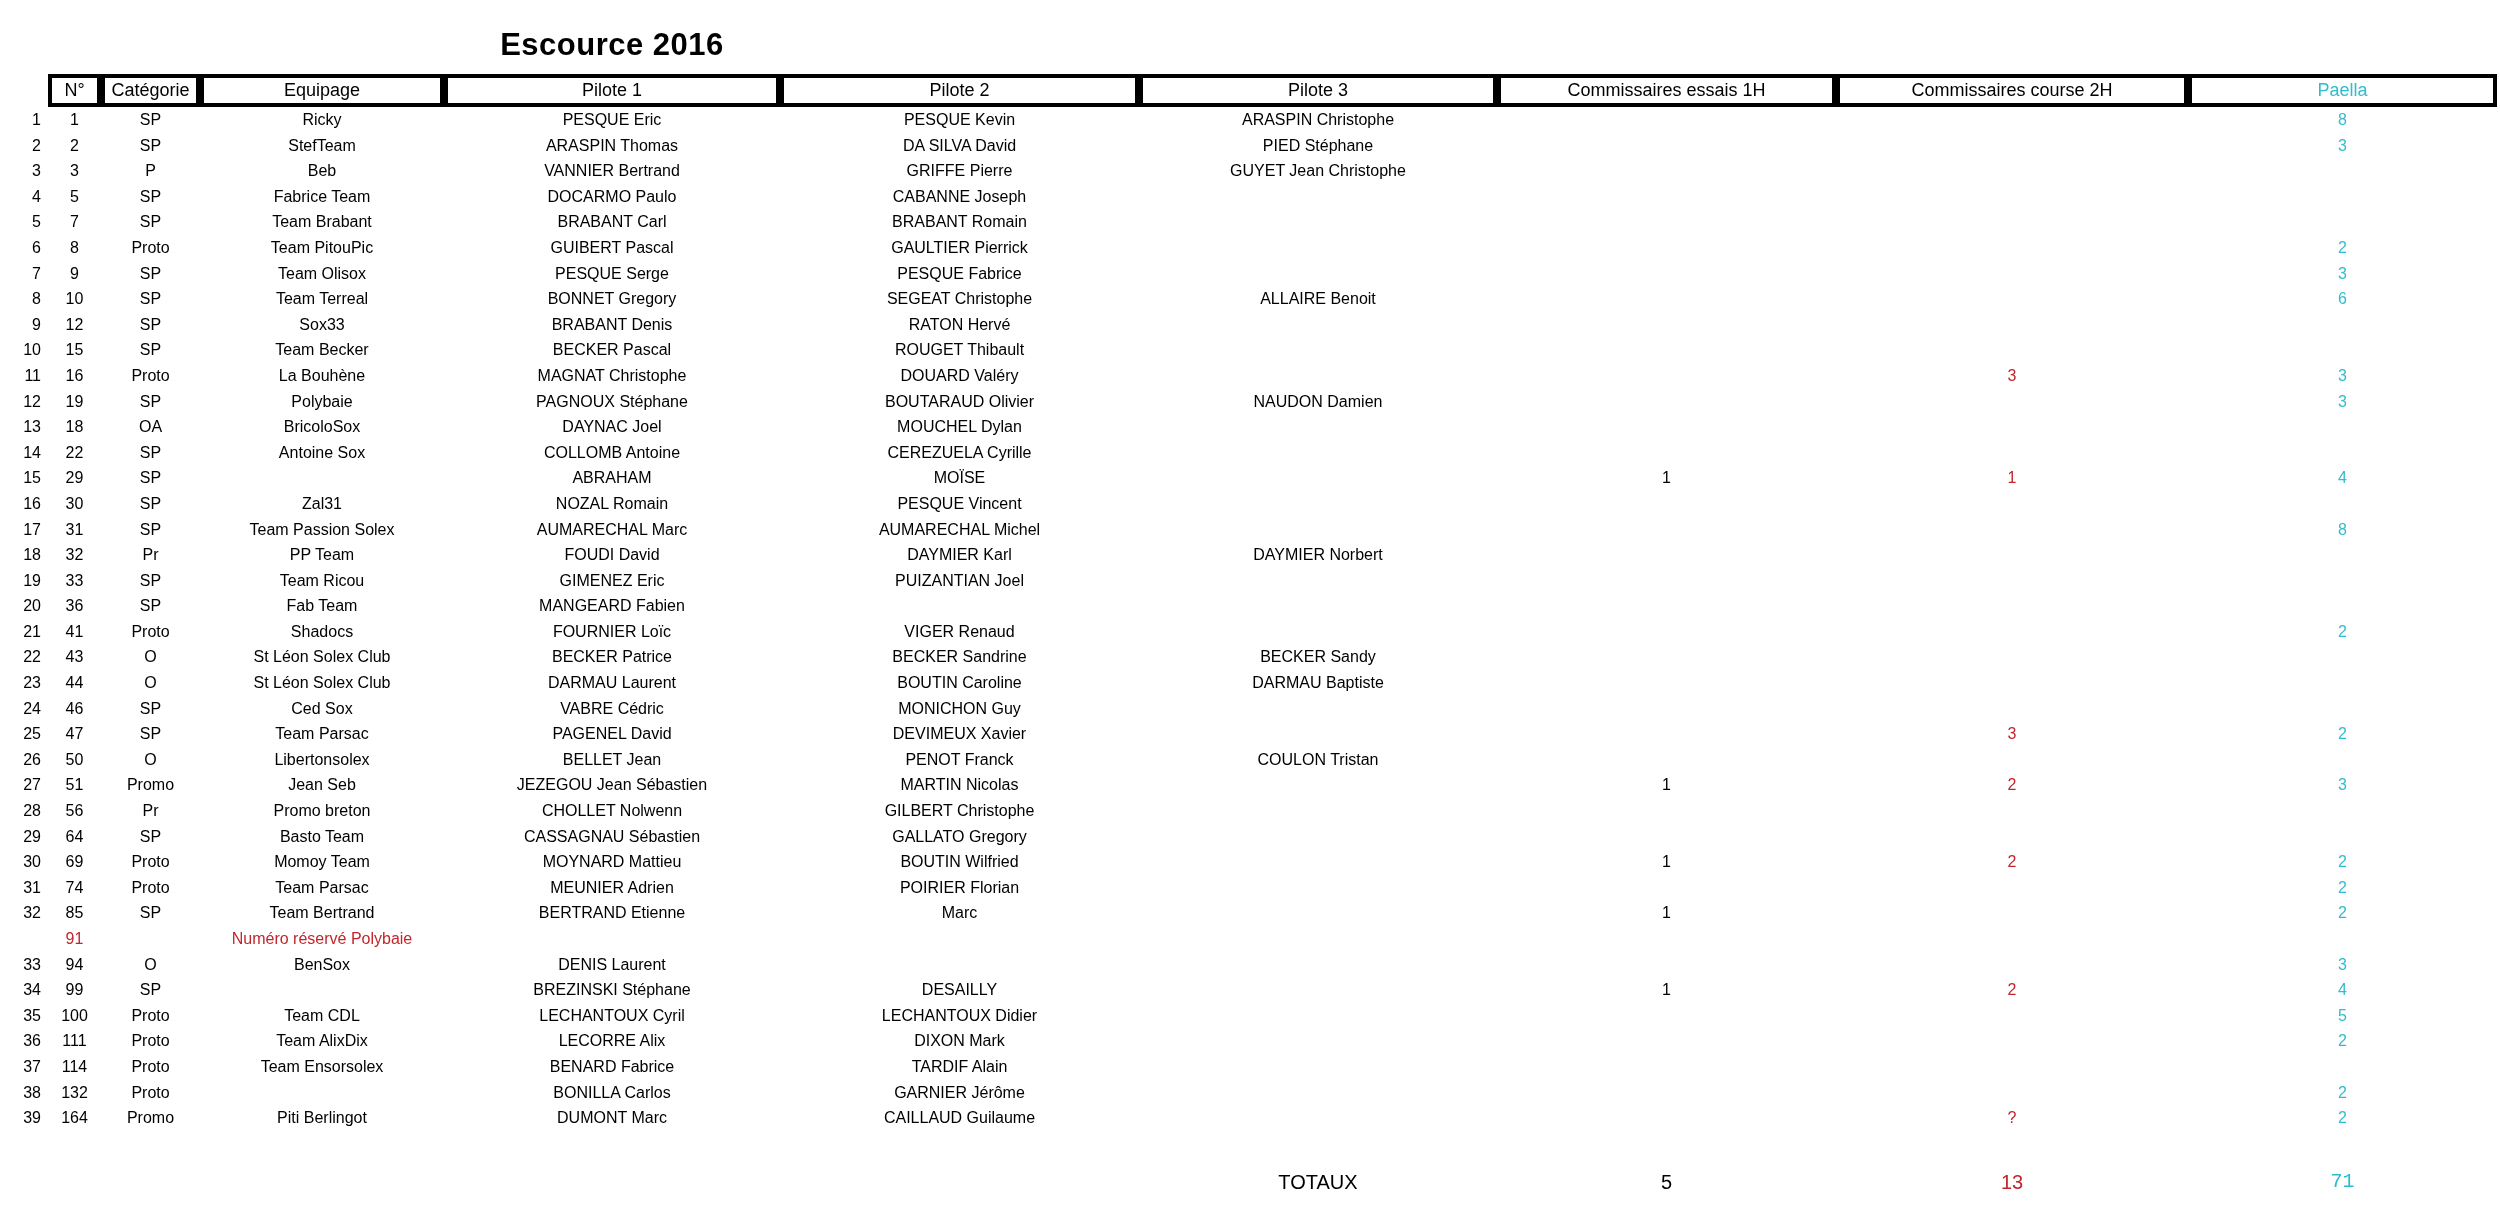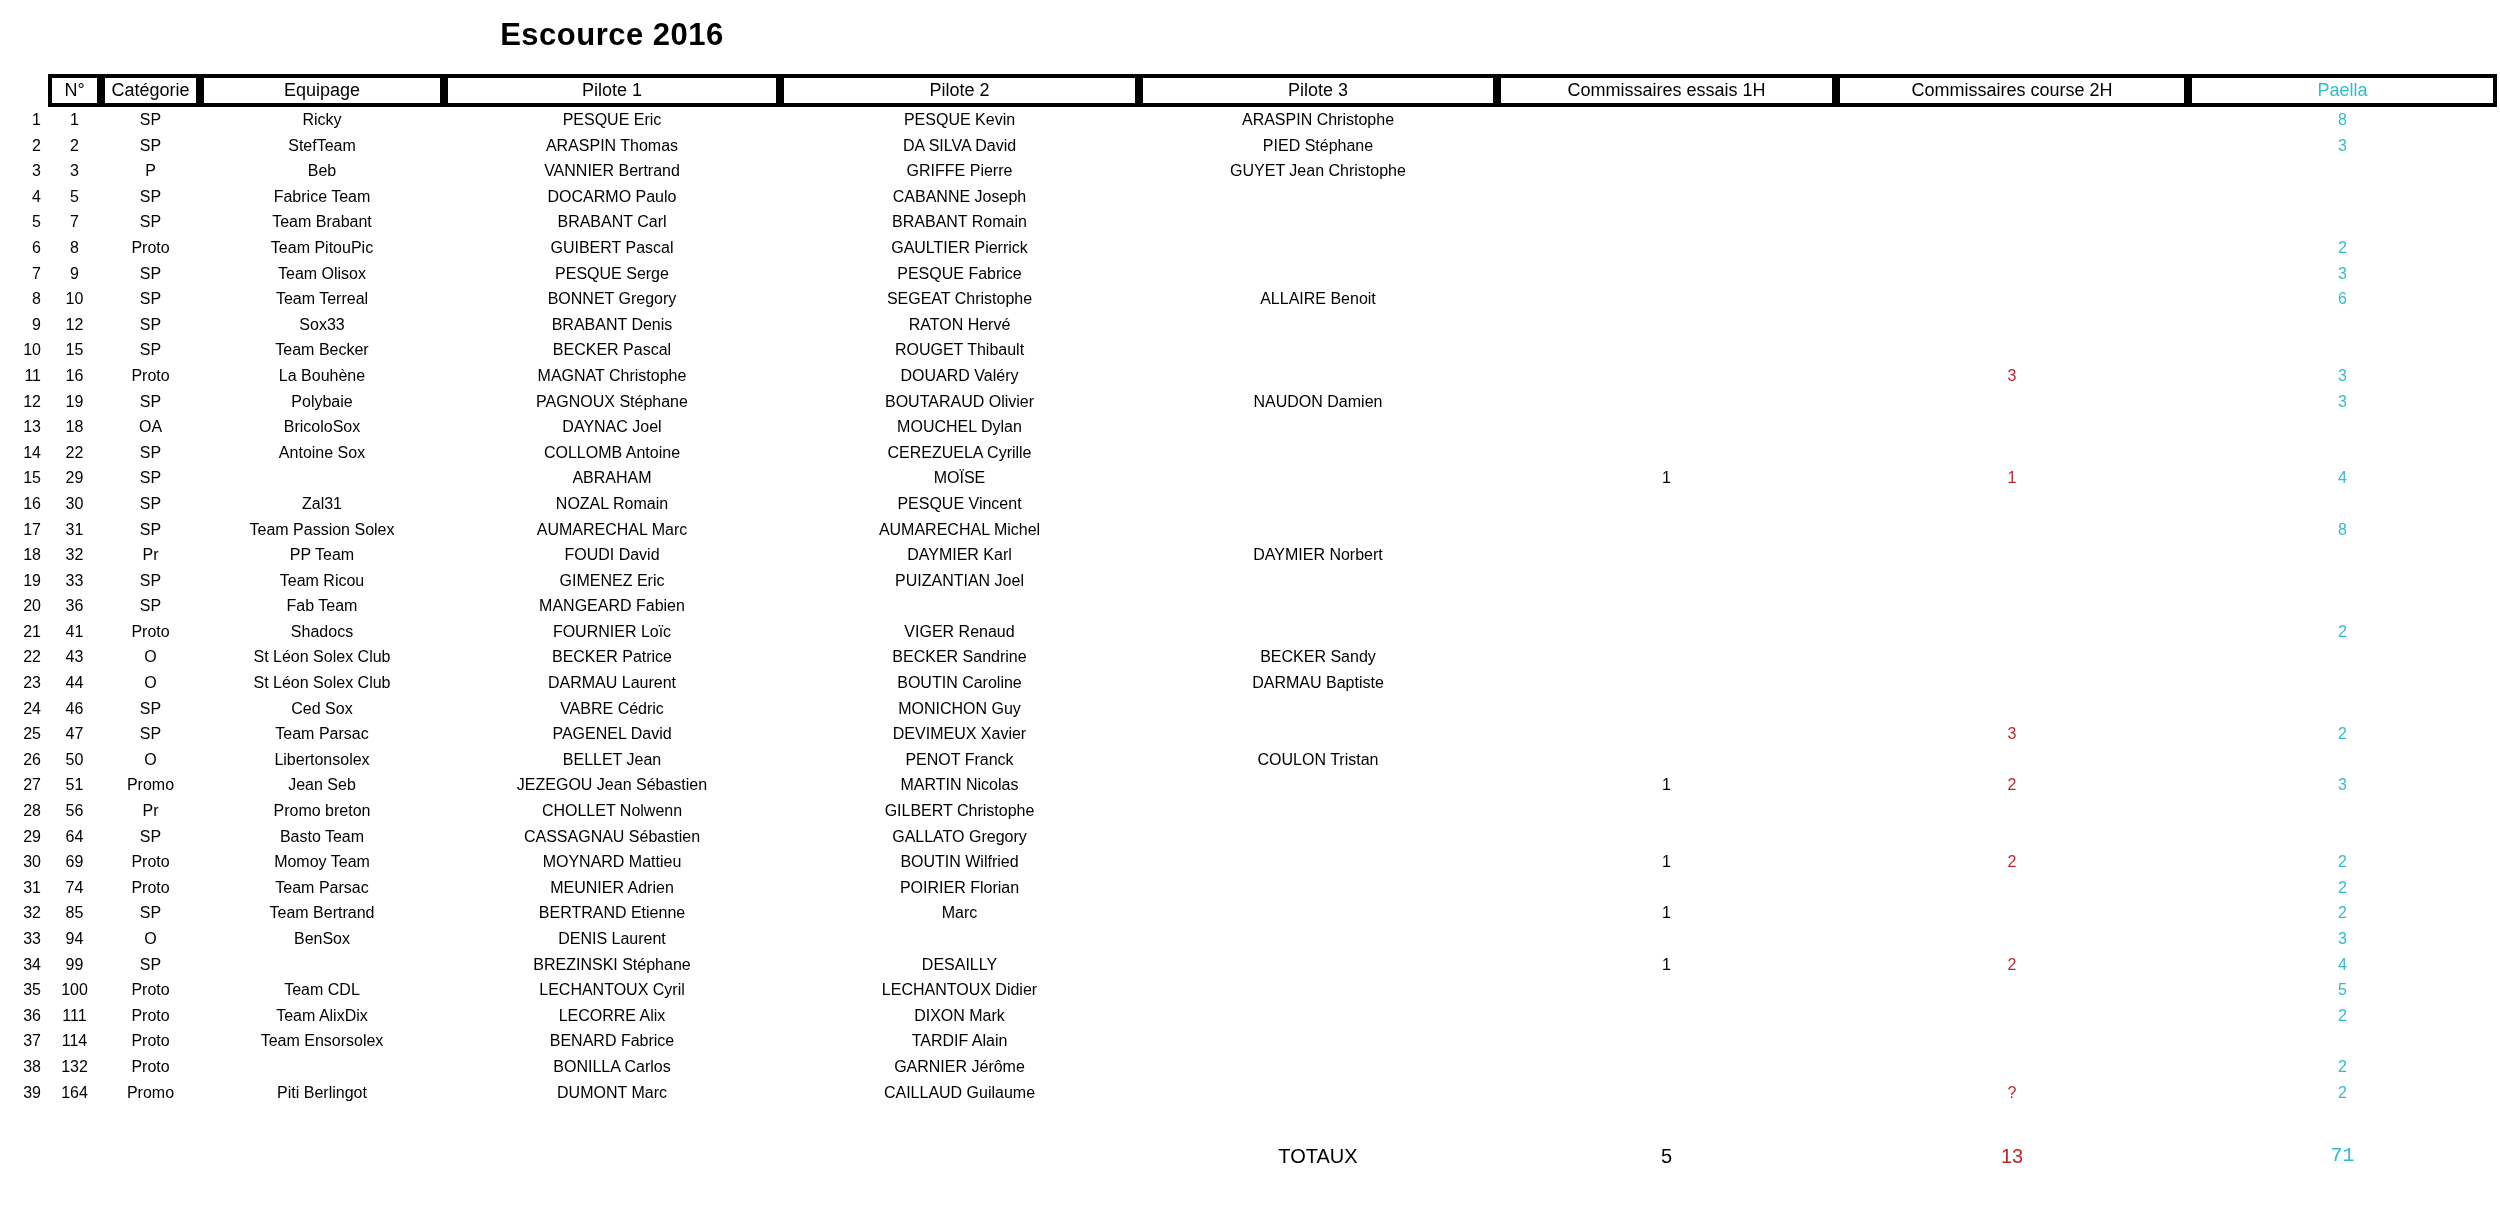--- a/index.html
+++ b/index.html
@@ -2,21 +2,21 @@
 <html><head>
 <meta charset="utf-8">
 <style>
   html,body{margin:0;padding:0;}
   body{
     width:2500px;height:1209px;position:relative;background:#ffffff;
     font-family:"Liberation Sans","DejaVu Sans",sans-serif;color:#000;
     overflow:hidden;
   }
   .title{
-    position:absolute;top:17px;left:444px;width:336px;text-align:center;
+    position:absolute;top:27px;left:444px;width:336px;text-align:center;
     font-weight:bold;font-size:31px;letter-spacing:0.5px;
   }
   .sheet{position:absolute;top:74px;left:0;width:2500px;}
   .hrow,.row,.trow{
     display:grid;
     grid-template-columns:48px 53px 99px 244px 336px 359px 358px 339px 352px 309px;
   }
   .hrow{height:33px;}
   .hcell{
     box-sizing:border-box;border:4px solid #000;background:#fff;
@@ -435,20 +435,32 @@
         <div class="cell num">85</div>
         <div class="cell cat">SP</div>
         <div class="cell team">Team Bertrand</div>
         <div class="cell p1">BERTRAND Etienne</div>
         <div class="cell p2">Marc</div>
         <div class="cell p3"></div>
         <div class="cell e1h">1</div>
         <div class="cell c2h"></div>
         <div class="cell paella">2</div>
       </div>
+      <div class="row reserved">
+        <div class="cell gutter"></div>
+        <div class="cell num">91</div>
+        <div class="cell cat"></div>
+        <div class="cell team">Numéro réservé Polybaie</div>
+        <div class="cell p1"></div>
+        <div class="cell p2"></div>
+        <div class="cell p3"></div>
+        <div class="cell e1h"></div>
+        <div class="cell c2h"></div>
+        <div class="cell paella"></div>
+      </div>
       <div class="row">
         <div class="cell gutter">33</div>
         <div class="cell num">94</div>
         <div class="cell cat">O</div>
         <div class="cell team">BenSox</div>
         <div class="cell p1">DENIS Laurent</div>
         <div class="cell p2"></div>
         <div class="cell p3"></div>
         <div class="cell e1h"></div>
         <div class="cell c2h"></div>

